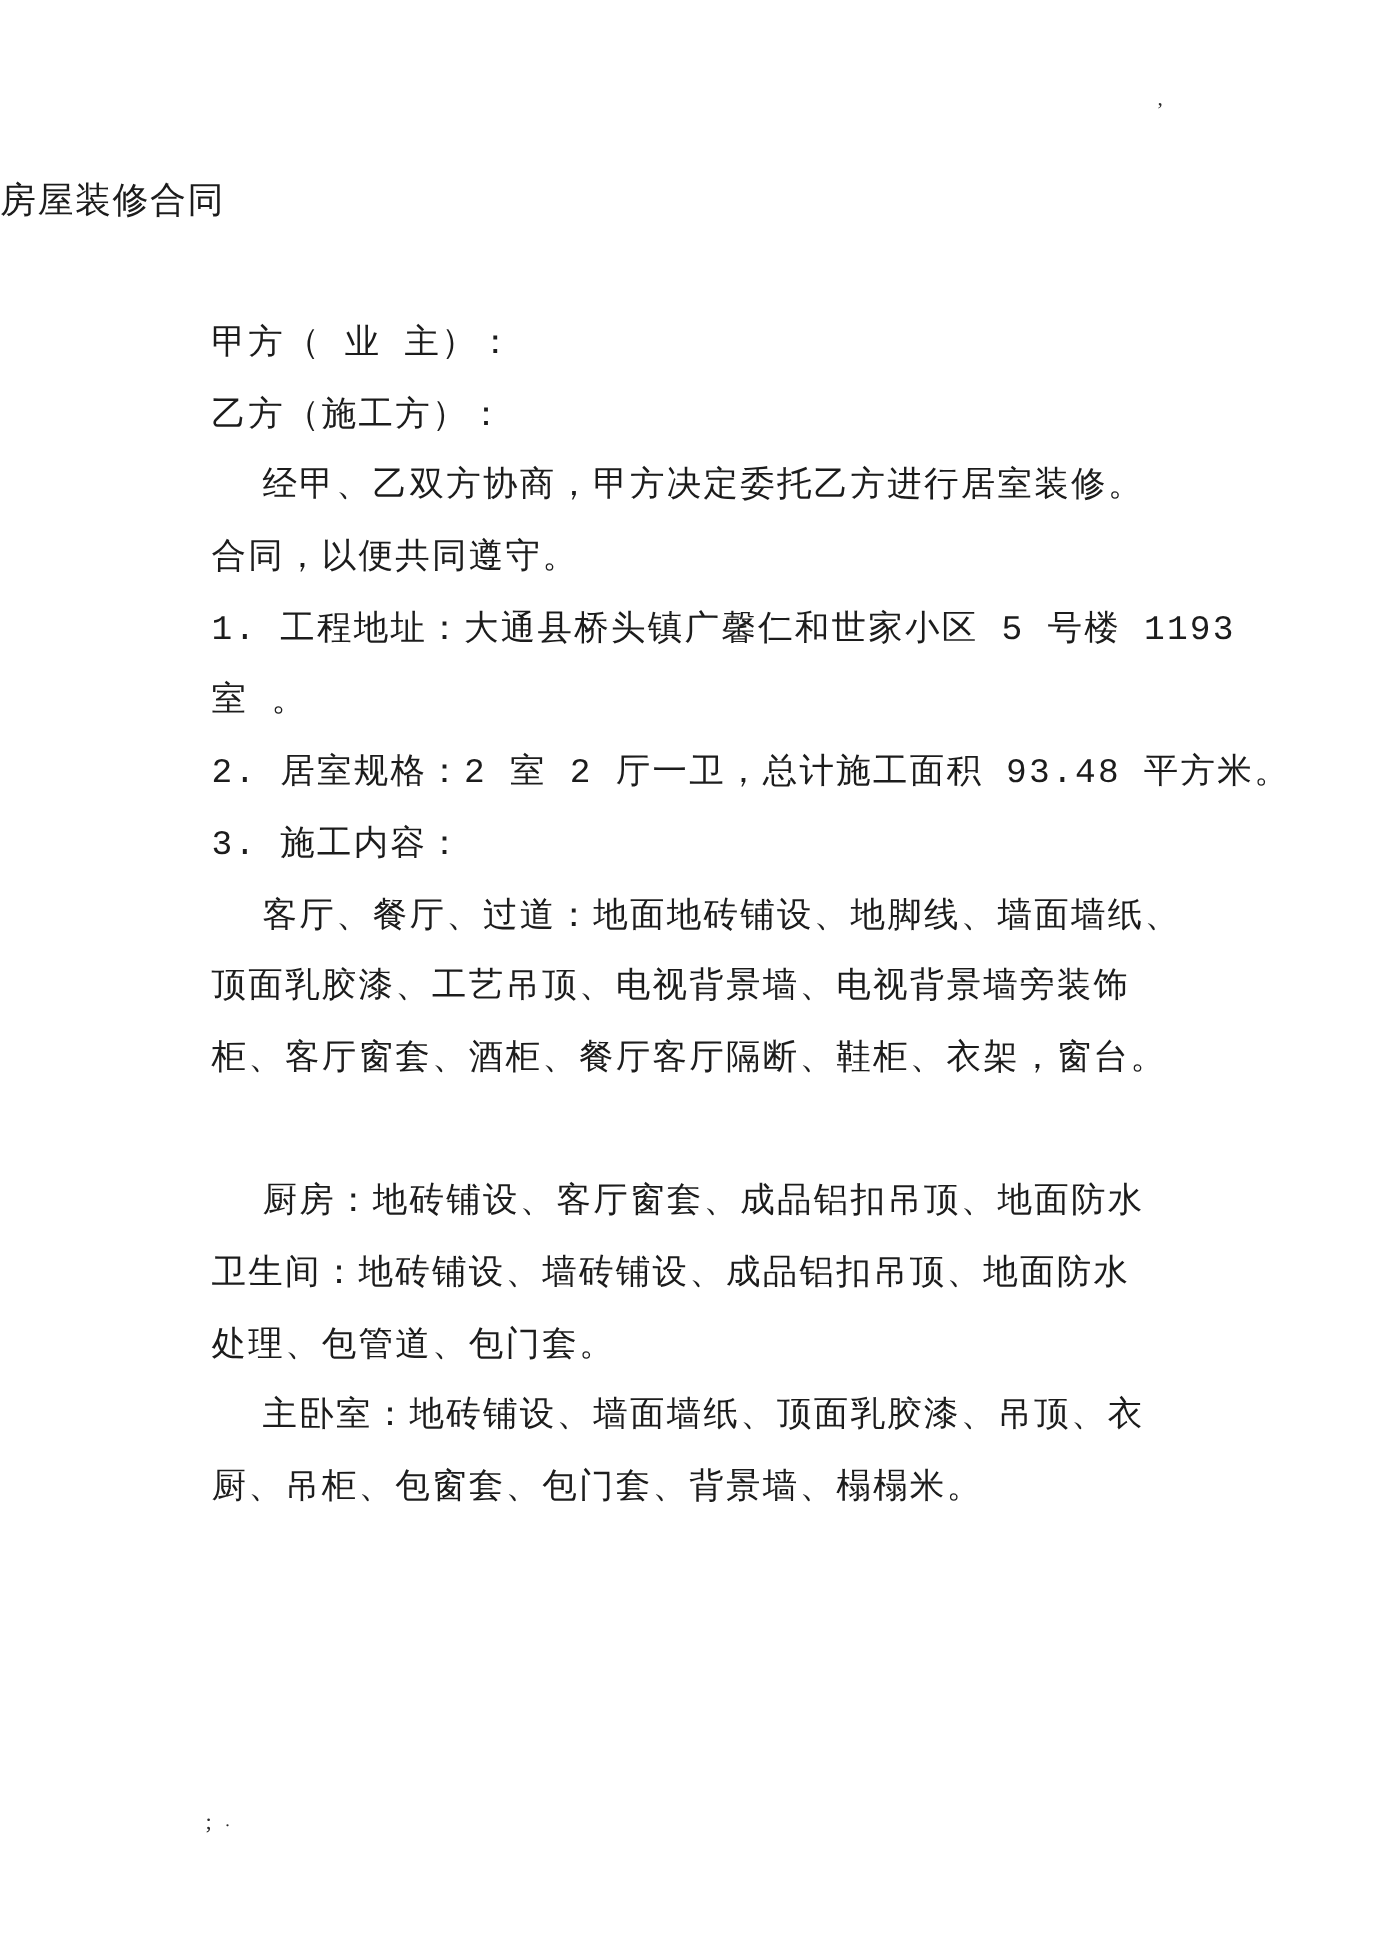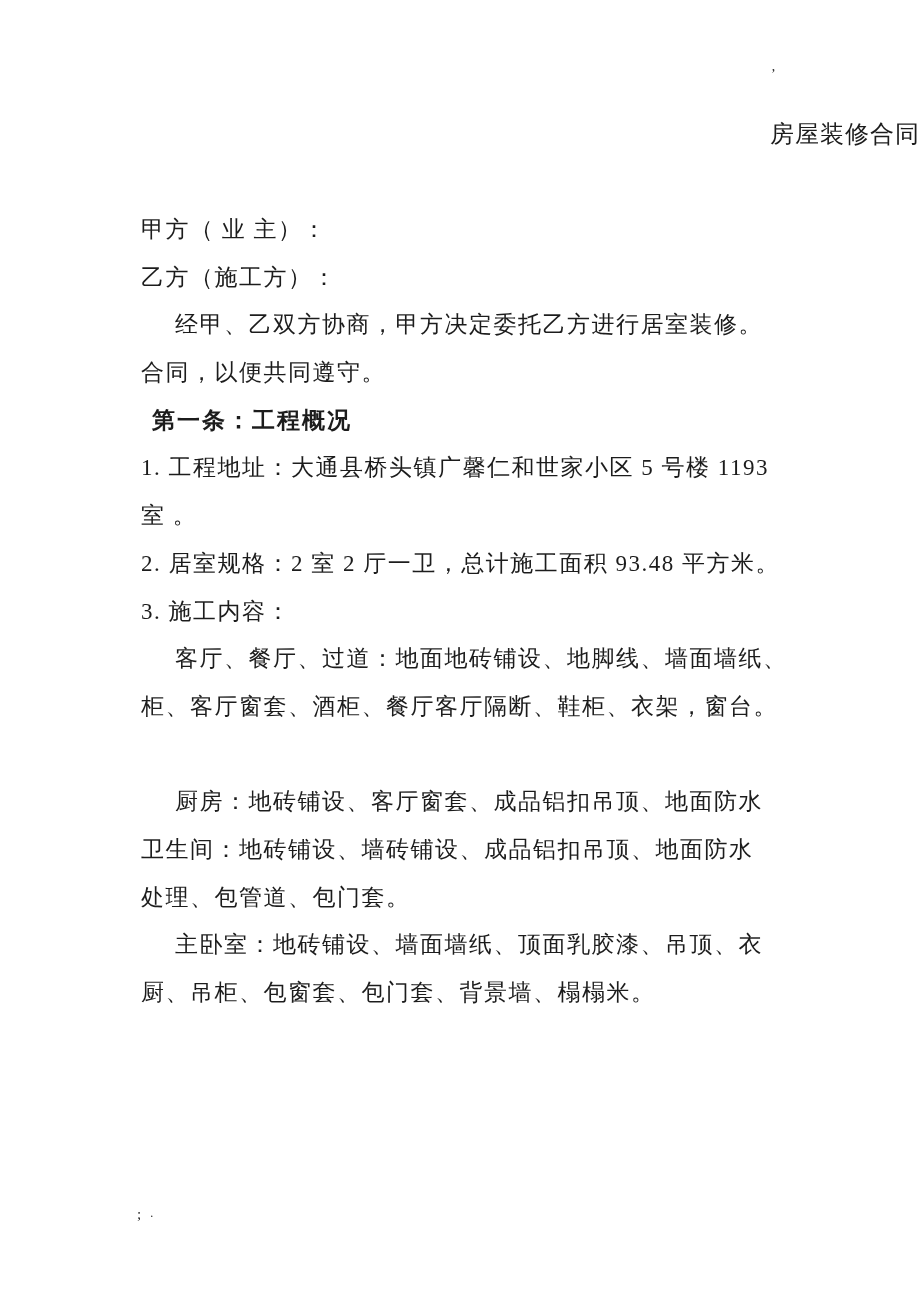--- a/index.html
+++ b/index.html
@@ -15,38 +15,39 @@
     overflow: hidden;
     font-family: "Liberation Serif", "DejaVu Serif", serif;
     color: #1c1c1c;
   }
   .doc-title {
     position: absolute;
     top: 110px;
     left: 0;
     width: 920px;
     margin: 0;
-    text-align: right;
+    text-align: left;
     font-size: 24px;
     font-weight: normal;
     line-height: 48px;
     letter-spacing: 1px;
   }
   .content {
     position: absolute;
     top: 206px;
     left: 141px;
     width: 745px;
   }
   .line {
     height: 47.7px;
     line-height: 47.7px;
     font-size: 23px;
     letter-spacing: 1.5px;
     white-space: pre;
+    font-family: Liberation Mono, monospace;
   }
   .indent {
     padding-left: 34px;
   }
   .heading {
     font-weight: bold;
     padding-left: 11px;
     letter-spacing: 2px;
   }
   .blank {
@@ -81,26 +82,26 @@
 
   <div class="stray-top-right">’</div>
 
   <h1 class="doc-title">房屋装修合同</h1>
 
   <div class="content">
     <div class="line">甲方（ 业 主）：</div>
     <div class="line">乙方（施工方）：</div>
     <div class="line indent">经甲、乙双方协商，甲方决定委托乙方进行居室装修。</div>
     <div class="line">合同，以便共同遵守。</div>
-    <div class="line heading">第一条：工程概况</div>
     <div class="line">1. 工程地址：大通县桥头镇广馨仁和世家小区 5 号楼 1193</div>
     <div class="line">室 。</div>
     <div class="line">2. 居室规格：2 室 2 厅一卫，总计施工面积 93.48 平方米。</div>
     <div class="line">3. 施工内容：</div>
     <div class="line indent">客厅、餐厅、过道：地面地砖铺设、地脚线、墙面墙纸、</div>
+    <div class="line">顶面乳胶漆、工艺吊顶、电视背景墙、电视背景墙旁装饰</div>
     <div class="line">柜、客厅窗套、酒柜、餐厅客厅隔断、鞋柜、衣架，窗台。</div>
     <div class="line blank"></div>
     <div class="line indent">厨房：地砖铺设、客厅窗套、成品铝扣吊顶、地面防水</div>
     <div class="line">卫生间：地砖铺设、墙砖铺设、成品铝扣吊顶、地面防水</div>
     <div class="line">处理、包管道、包门套。</div>
     <div class="line indent">主卧室：地砖铺设、墙面墙纸、顶面乳胶漆、吊顶、衣</div>
     <div class="line">厨、吊柜、包窗套、包门套、背景墙、榻榻米。</div>
   </div>
 
   <div class="stray-footer">

